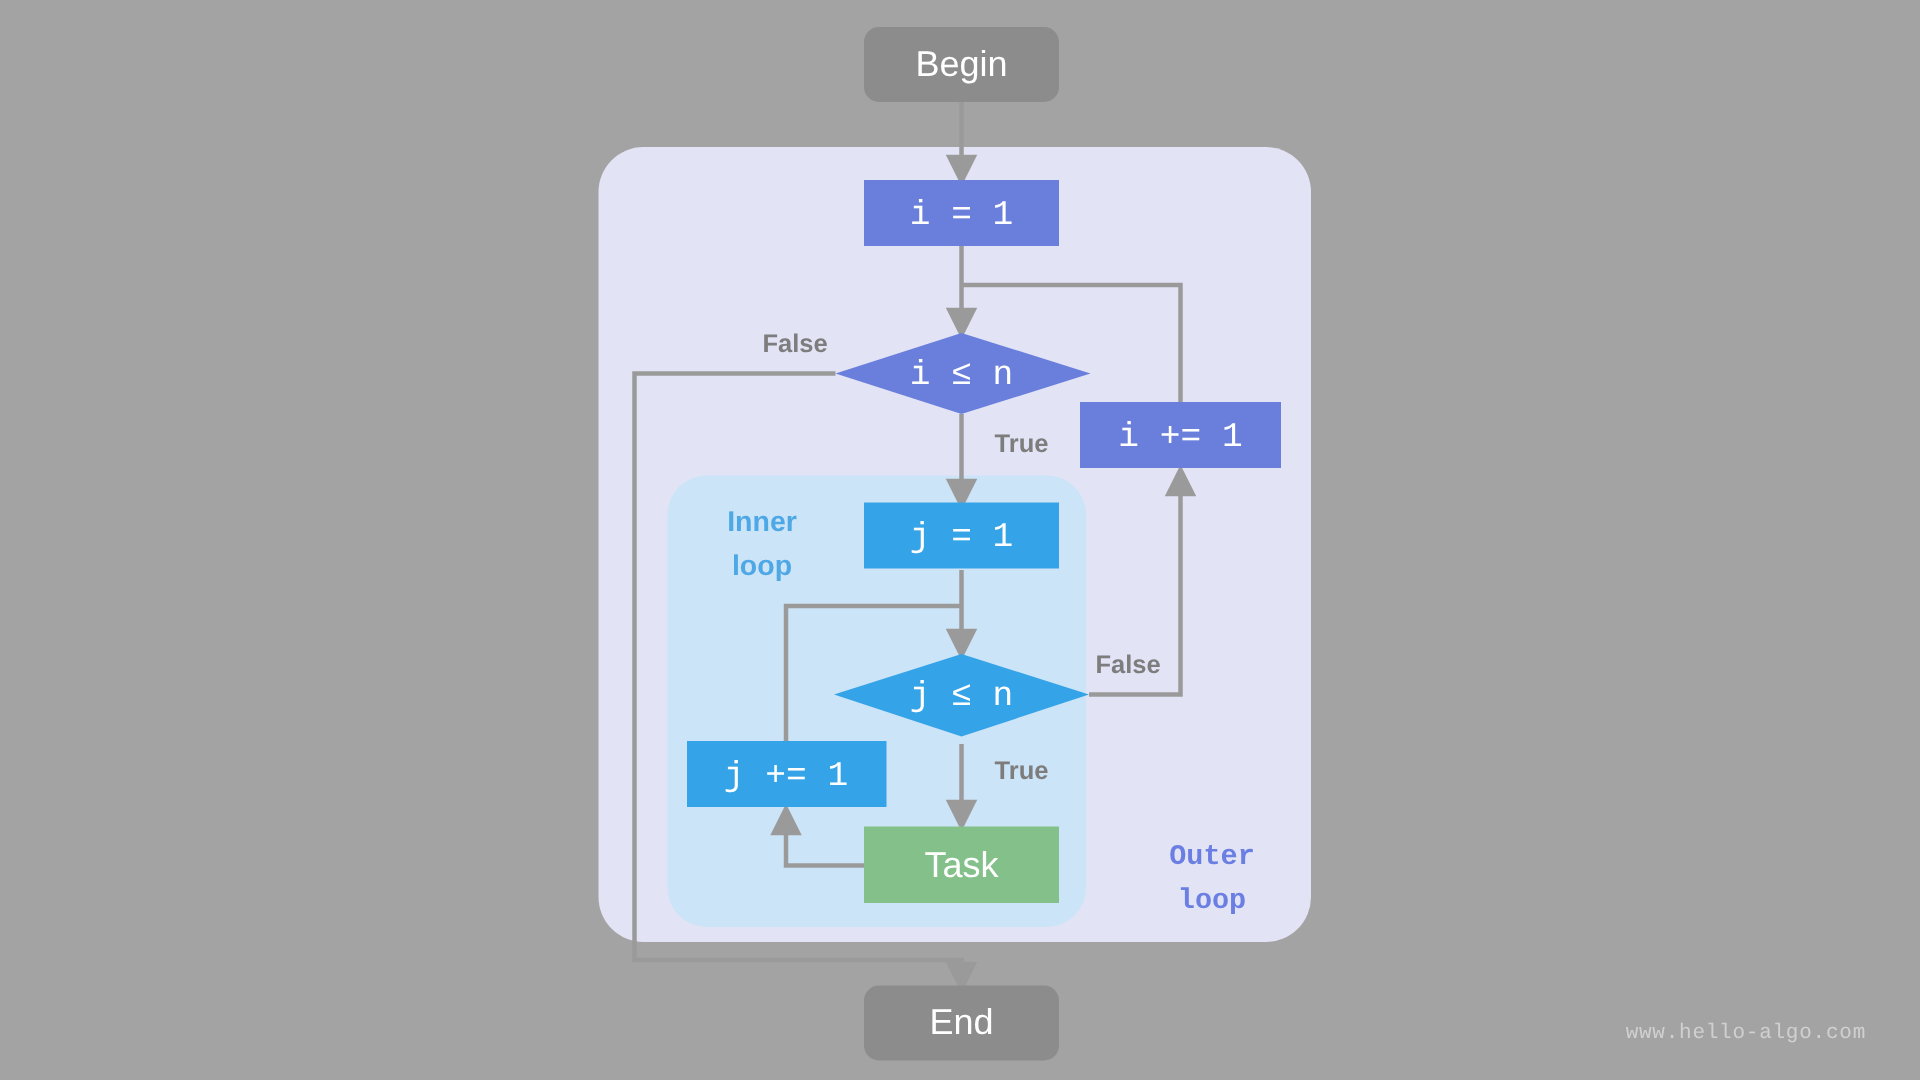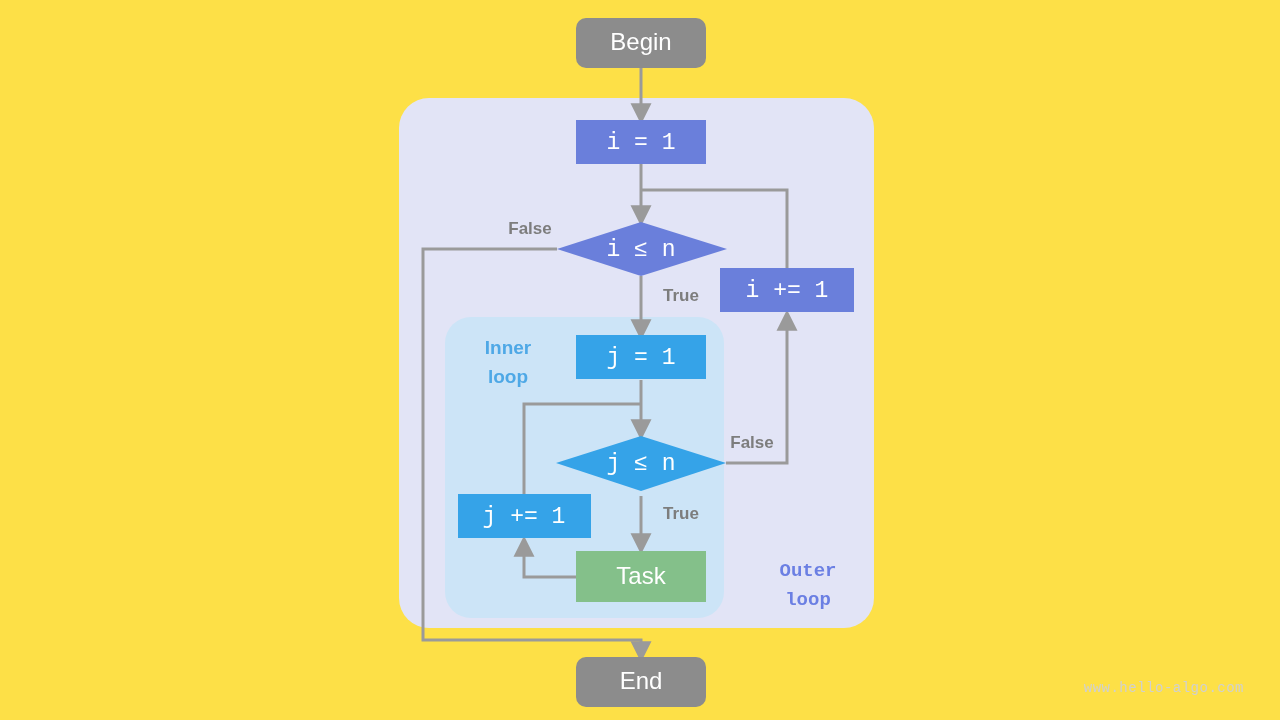--- a/index.html
+++ b/index.html
@@ -8,21 +8,21 @@
     padding: 0;
     background: #ffffff;
   }
   body {
     font-family: "Liberation Sans", sans-serif;
   }
   #stage {
     position: relative;
     width: 1280px;
     height: 720px;
-    background: #fde047;
+    background: #a3a3a3;
     overflow: hidden;
   }
   svg.layer {
     position: absolute;
     left: 0;
     top: 0;
     width: 1280px;
     height: 720px;
   }
   .node-text {

